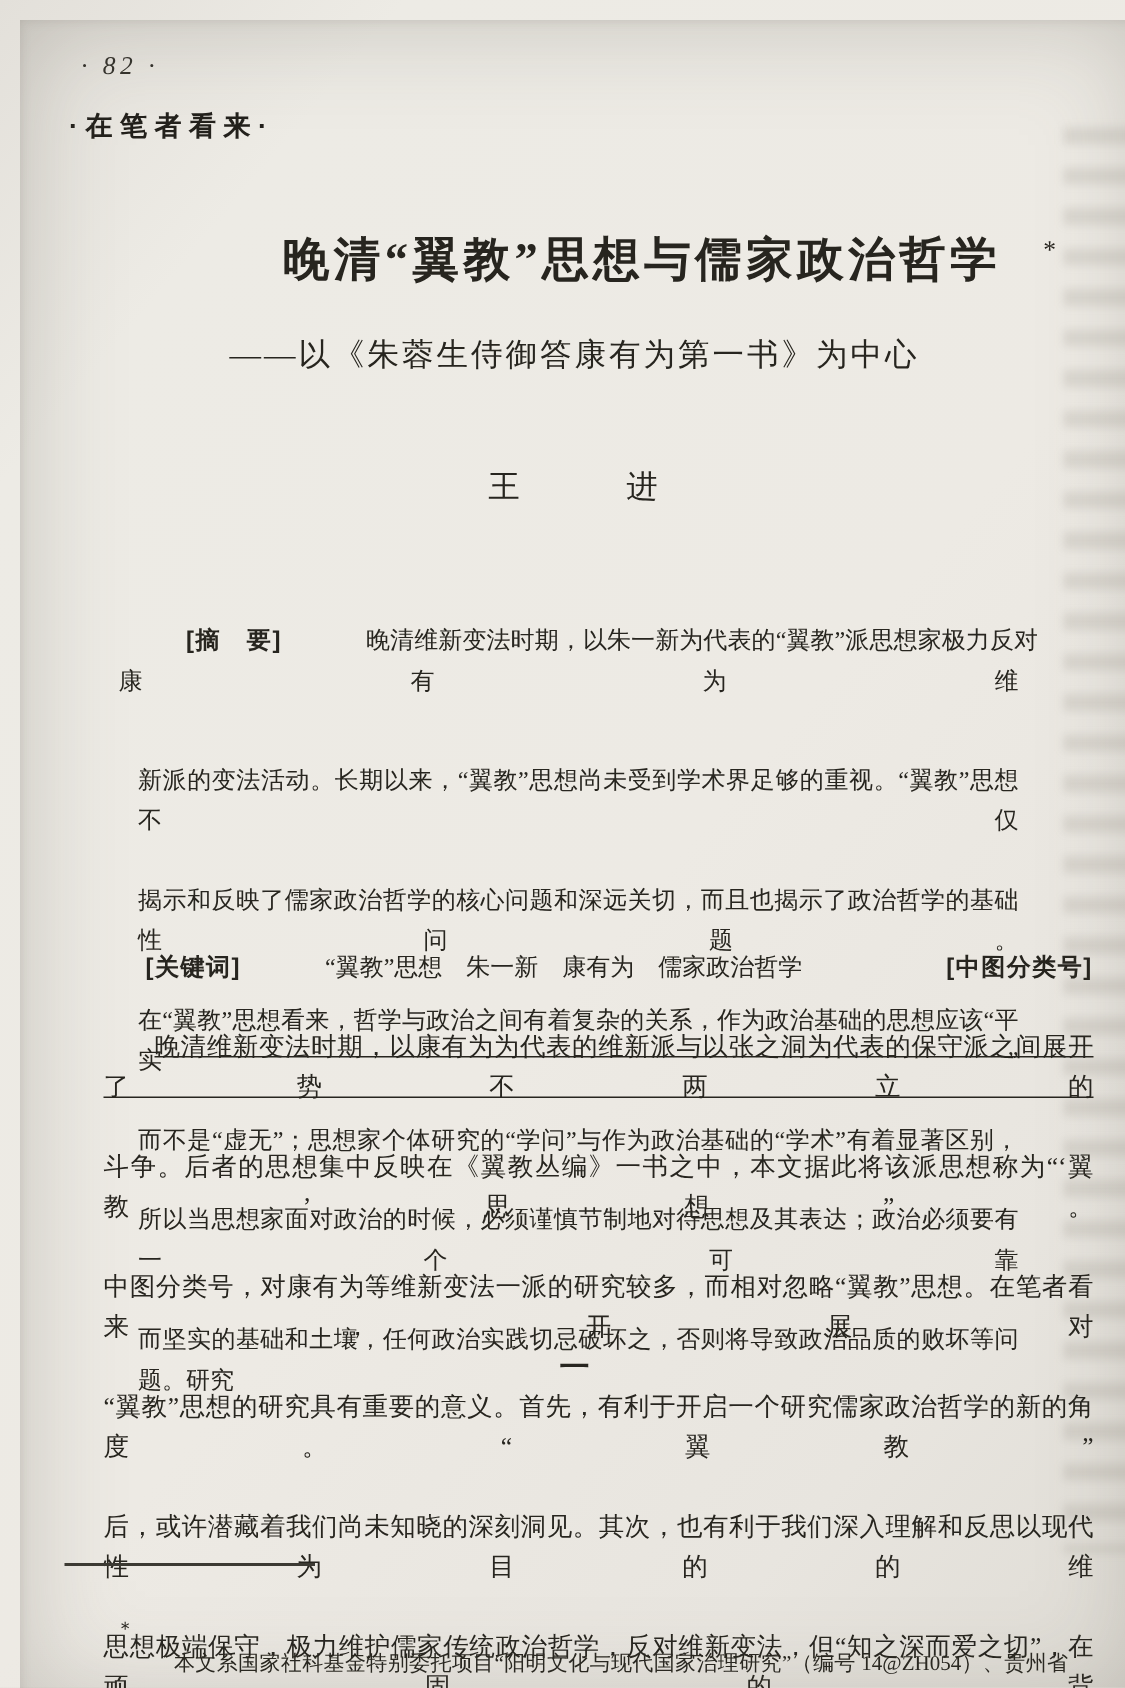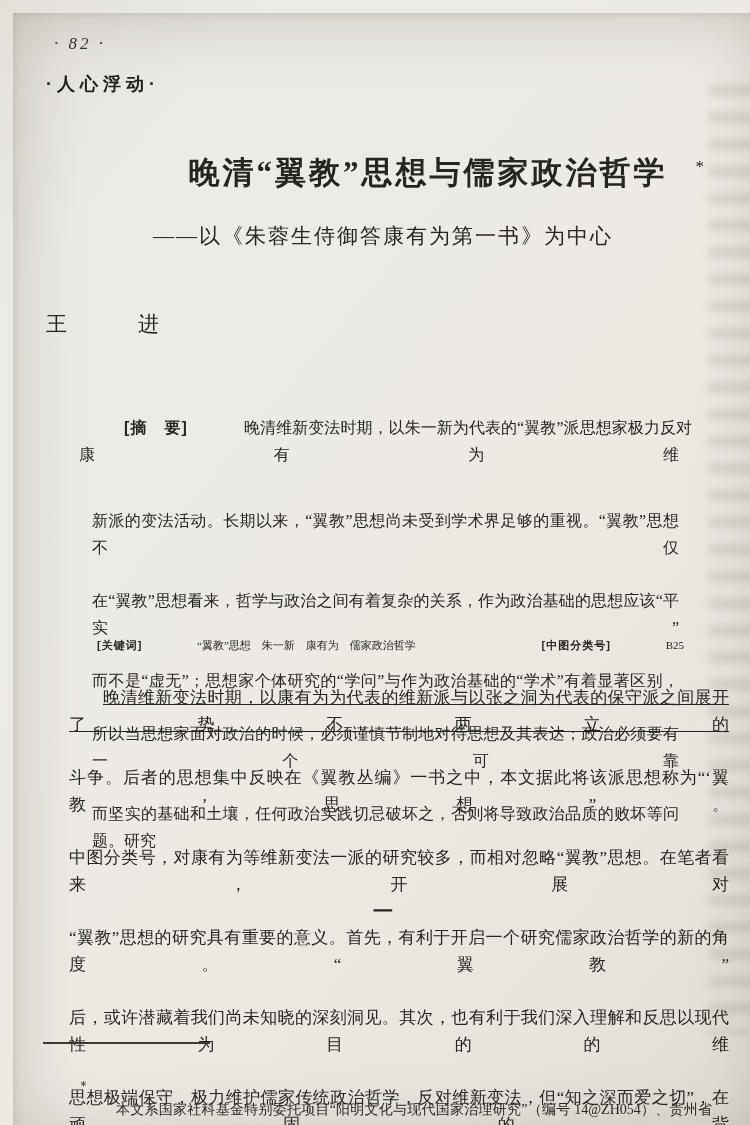--- a/index.html
+++ b/index.html
@@ -17,30 +17,30 @@
     filter:blur(3px); z-index:1;
   }
   .page { position:absolute; inset:0; z-index:2; }
 
   .page-number { position:absolute; top:8px; left:28px; font-style:italic; font-size:17px; letter-spacing:3px; color:#34322c; }
   .column-header { position:absolute; top:46px; left:20px; font-family:"Liberation Sans", sans-serif; font-weight:bold; font-size:18px; letter-spacing:5px; color:#23211c; }
 
   .title { position:absolute; top:126px; left:20px; width:700px; text-align:right; font-size:31px; font-weight:bold; letter-spacing:3px; white-space:nowrap; }
   .title sup { font-size:17px; font-weight:normal; vertical-align:super; margin-left:2px; }
   .subtitle { position:absolute; top:196px; left:20px; width:700px; text-align:center; font-size:21px; letter-spacing:2px; white-space:nowrap; }
-  .author { position:absolute; top:284px; left:20px; width:700px; font-size:21px; letter-spacing:2px; }
+  .author { position:absolute; top:284px; left:20px; width:700px; text-align:center; font-size:21px; letter-spacing:2px; }
 
   .jline { text-align:justify; text-align-last:justify; }
   .lastline, .line:last-child { text-align-last:left !important; }
 
   .abstract { position:absolute; top:375px; left:40px; width:665px; font-size:16px; line-height:27px; }
   .abs-first { text-indent:2em; }
   .label { font-family:"Liberation Sans", sans-serif; font-weight:bold; letter-spacing:1px; }
 
-  .keywords { position:absolute; top:593px; left:45px; width:665px; font-size:11px; line-height:27px; display:flex; justify-content:space-between; white-space:nowrap; }
+  .keywords { position:absolute; top:593px; left:45px; width:665px; font-size:16px; line-height:27px; display:flex; justify-content:flex-start; white-space:nowrap;gap:44px; }
 
   .para { position:absolute; left:30px; width:712px; font-size:17px; line-height:27px; }
   .para1 { top:645px; }
   .para2 { top:919px; }
   .para .line:first-child { text-indent:2em;text-decoration:underline; }
 
   .section-heading { position:absolute; top:872px; left:20px; width:700px; text-align:center; font-family:"Liberation Sans", sans-serif; font-weight:bold; font-size:20px; }
 
   .footnote-rule { position:absolute; top:1029px; left:30px; width:167px; border-top:2px solid #3c3a33; }
   .footnote { position:absolute; top:1044px; left:38px; width:700px; font-size:14px; line-height:27px; display:flex; }
@@ -48,32 +48,33 @@
   .footnote-text { flex:1; max-width:676px; }
 </style>
 </head>
 <body>
 
 <div class="ghost-strip"></div>
 
 <div class="page">
 
   <div class="page-number">· 82 ·</div>
-  <div class="column-header">·人心浮动·</div>
+  <div class="column-header">·在笔者看来·</div>
 
   <h1 class="title"><span>晚清“翼教”思想与儒家政治哲学</span><sup>*</sup></h1>
 
   <div class="subtitle">——以《朱蓉生侍御答康有为第一书》为中心</div>
 
   <div class="author">王　　　进</div>
 
   <div class="abstract">
     <p class="jline abs-first"><span class="label">[摘　要]</span><span> </span><span>晚清维新变法时期，以朱一新为代表的“翼教”派思想家极力反对康有为维</span></p>
     <div>
         <p class="jline line">新派的变法活动。长期以来，“翼教”思想尚未受到学术界足够的重视。“翼教”思想不仅</p>
+        <p class="jline line">揭示和反映了儒家政治哲学的核心问题和深远关切，而且也揭示了政治哲学的基础性问题。</p>
         <p class="jline line">在“翼教”思想看来，哲学与政治之间有着复杂的关系，作为政治基础的思想应该“平实”</p>
         <p class="jline line">而不是“虚无”；思想家个体研究的“学问”与作为政治基础的“学术”有着显著区别，</p>
         <p class="jline line">所以当思想家面对政治的时候，必须谨慎节制地对待思想及其表达；政治必须要有一个可靠</p>
         <p class="jline line">而坚实的基础和土壤，任何政治实践切忌破坏之，否则将导致政治品质的败坏等问题。研究</p>
       </div>
   </div>
 
   <div class="keywords">
     <span><span class="label">[关键词]</span><span> </span><span>“翼教”思想　朱一新　康有为　儒家政治哲学</span></span>
     <span><span class="label">[中图分类号]</span><span> </span><span>B25</span></span>

